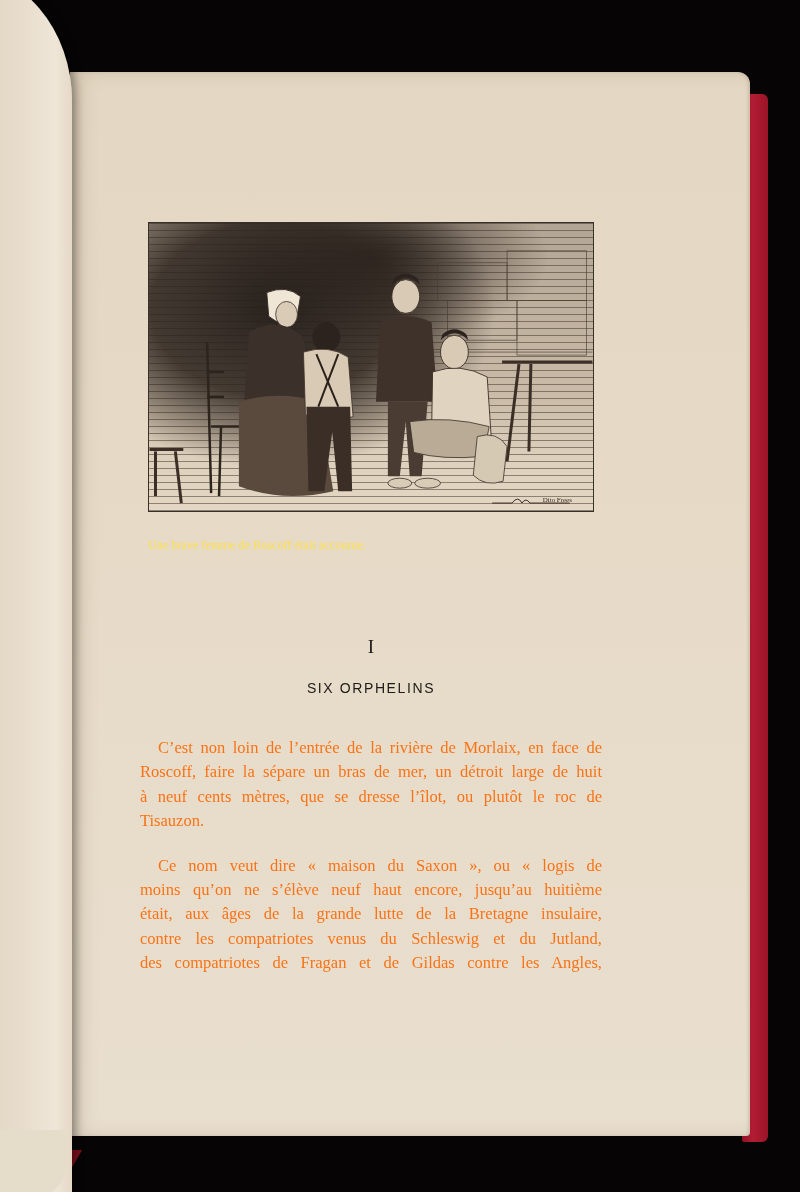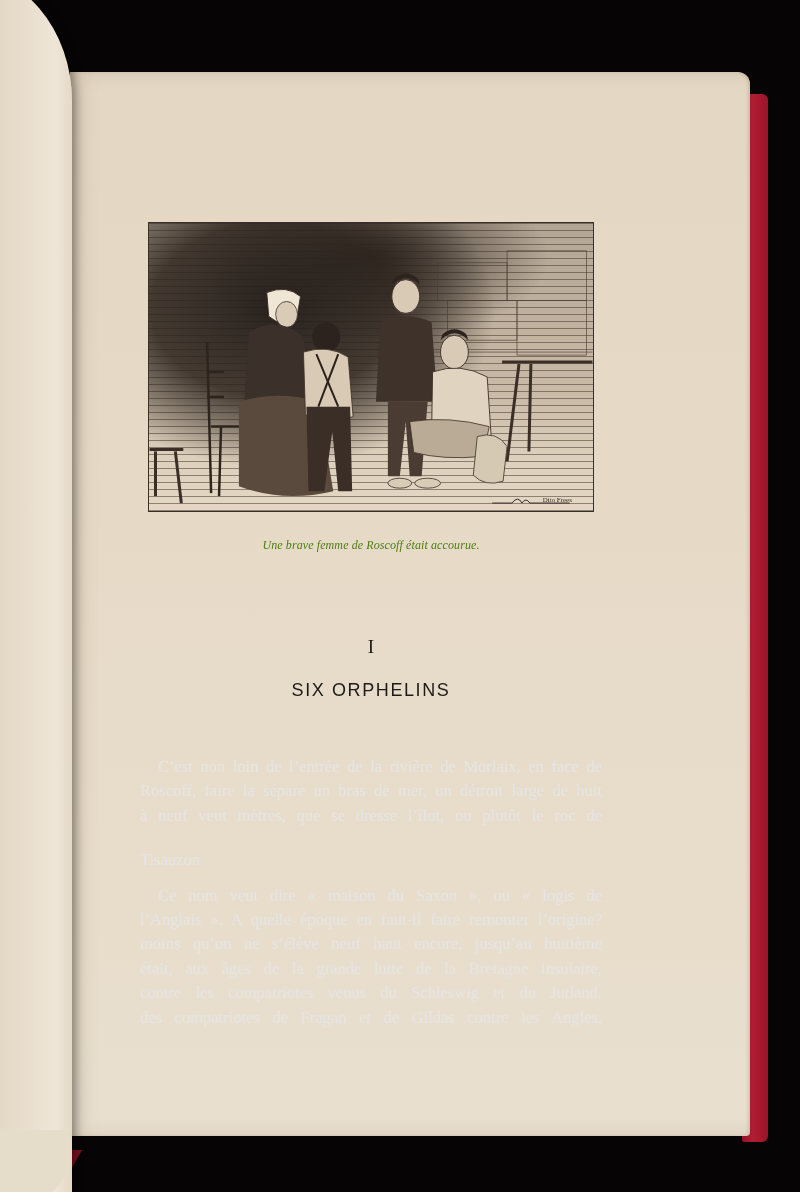--- a/index.html
+++ b/index.html
@@ -40,42 +40,41 @@
     background:
       radial-gradient(ellipse 50% 55% at 28% 30%, rgba(35,28,24,0.95) 0%, rgba(45,36,30,0.85) 55%, rgba(60,50,42,0) 100%),
       radial-gradient(ellipse 40% 30% at 50% 12%, rgba(40,32,28,0.9) 0%, rgba(40,32,28,0) 100%),
       repeating-linear-gradient(0deg, rgba(70,58,48,0.55) 0 1px, rgba(0,0,0,0) 1px 7px),
       linear-gradient(180deg, #b3a594 0%, #c9bba7 60%, #ddd0bc 82%, #e4d8c4 100%);
     overflow: hidden;
   }
   .illus-svg { position: absolute; inset: 0; width: 100%; height: 100%; }
   .caption {
     position: absolute; left: 148px; top: 538px; width: 446px;
-    text-align: center; font-size: 12px; color: #4d7c0f; letter-spacing: 0.1px;
+    font-size: 12px; color: #fde047; letter-spacing: 0.1px;
     font-family: "Liberation Serif", "DejaVu Serif", serif;
-    font-style: italic;
   }
   .chapter-num {
     position: absolute; left: 148px; top: 636px; width: 446px;
     text-align: center; font-size: 19px; color: #1e1a17;
     font-family: "Liberation Serif", serif;
   }
   .chapter-title {
     position: absolute; left: 148px; top: 680px; width: 446px;
-    text-align: center; font-size: 18px; letter-spacing: 1.6px; color: #1e1a17;
+    text-align: center; font-size: 14px; letter-spacing: 1.6px; color: #1e1a17;
     font-family: "Liberation Sans", "DejaVu Sans", sans-serif;
   }
   .body-text {
-    position: absolute; left: 140px; top: 755px; width: 462px;
-    font-size: 16.5px; line-height: 24.4px; color: #e5e5e5;
+    position: absolute; left: 140px; top: 736px; width: 462px;
+    font-size: 16.5px; line-height: 24.4px; color: #f97316;
     font-family: "Liberation Serif", "DejaVu Serif", serif;
   }
   .para { margin: 0; text-align: justify; text-align-last: auto; }
   .line { display: block; text-align: justify; text-align-last: justify; white-space: nowrap; }
-  .line.last { text-align-last: left; margin-top: 20px; }
+  .line.last { text-align-last: left; }
   .line.indent { padding-left: 18px; }
 </style>
 </head>
 <body>
 
 <div class="backdrop"></div>
 <div class="cover-red"></div>
 <div class="cover-red-bottom"></div>
 
 <div class="page-main"></div>
@@ -152,24 +151,23 @@
 
 <div class="caption">Une brave femme de Roscoff était accourue.</div>
 
 <div class="chapter-num">I</div>
 <div class="chapter-title">SIX ORPHELINS</div>
 
 <div class="body-text">
   <p class="para">
     <span class="line indent">C’est non loin de l’entrée de la rivière de Morlaix, en face de</span>
     <span class="line">Roscoff, faire la sépare un bras de mer, un détroit large de huit</span>
-    <span class="line">à neuf veut mètres, que se dresse l’îlot, ou plutôt le roc de</span>
+    <span class="line">à neuf cents mètres, que se dresse l’îlot, ou plutôt le roc de</span>
     <span class="line last">Tisauzon.</span>
   </p>
-  <p class="para" style="margin-top:11px;">
+  <p class="para" style="margin-top:20px;">
     <span class="line indent">Ce nom veut dire « maison du Saxon », ou « logis de</span>
-    <span class="line">l’Anglais ». A quelle époque en faut-il faire remonter l’origine?</span>
     <span class="line">moins qu’on ne s’élève neuf haut encore, jusqu’au huitième</span>
     <span class="line">était, aux âges de la grande lutte de la Bretagne insulaire,</span>
     <span class="line">contre les compatriotes venus du Schleswig et du Jutland,</span>
     <span class="line">des compatriotes de Fragan et de Gildas contre les Angles,</span>
   </p>
 </div>
 
 </body></html>

